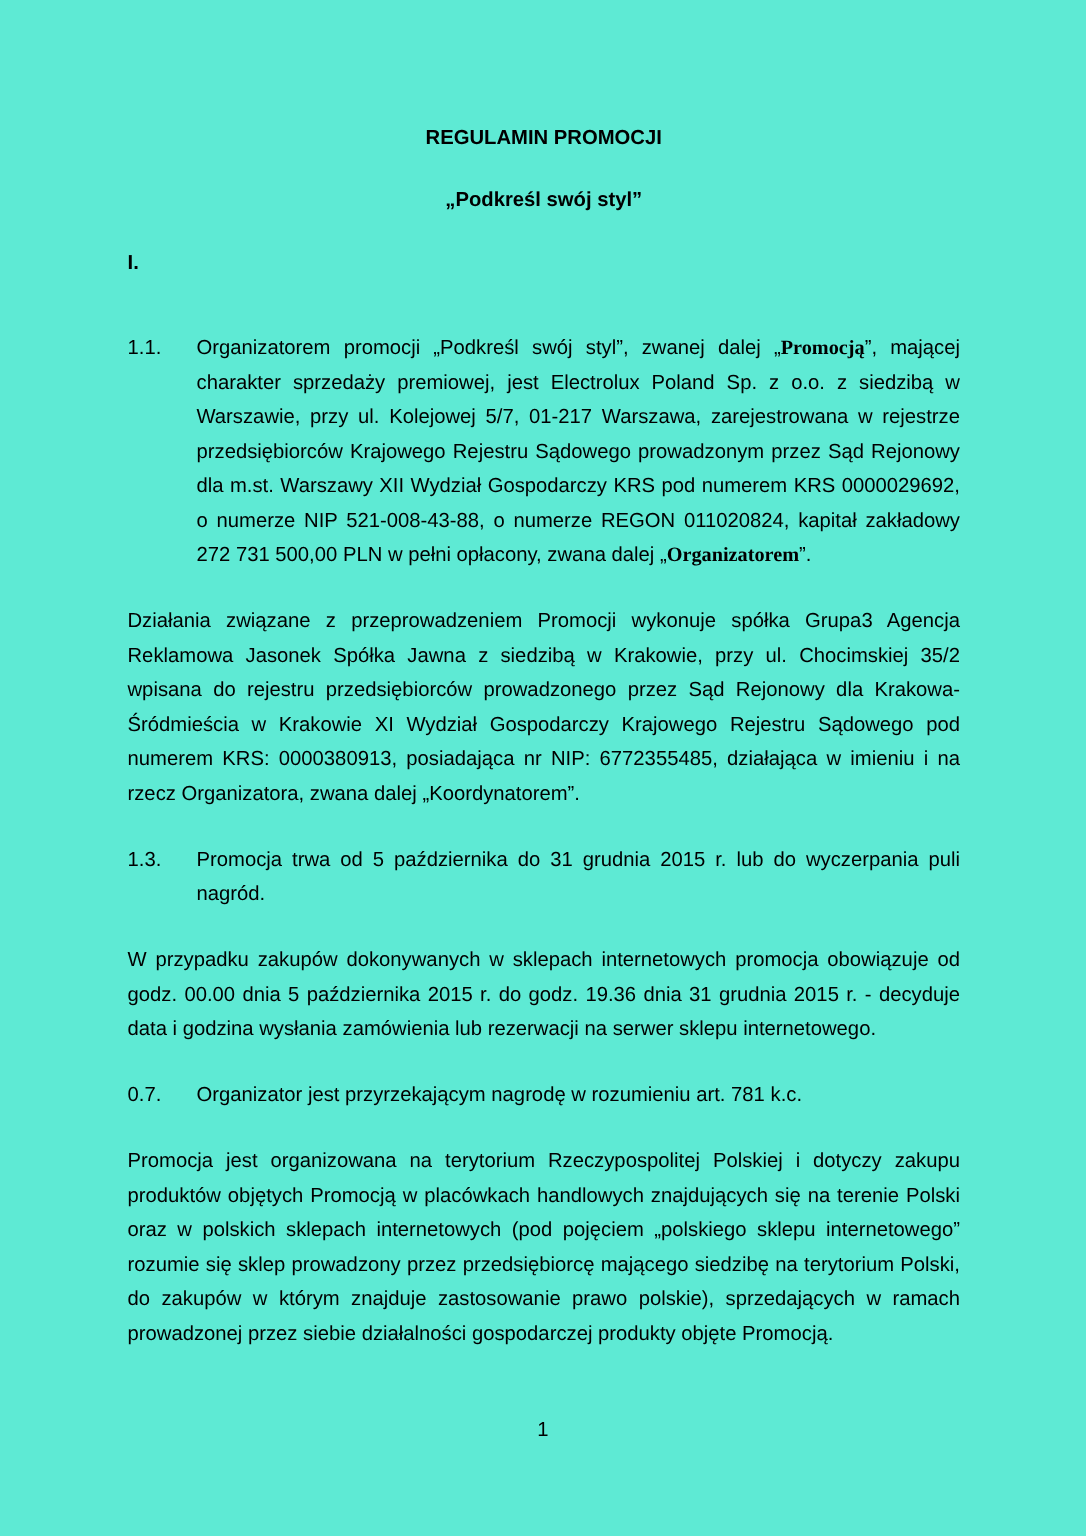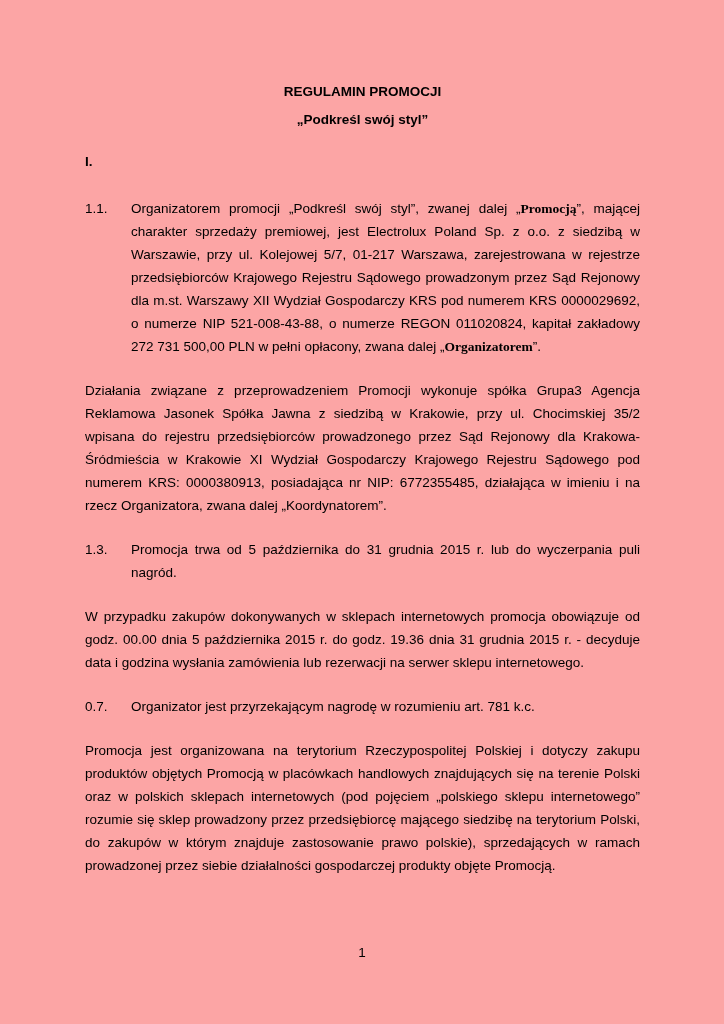--- a/index.html
+++ b/index.html
@@ -4,51 +4,51 @@
 <style>
   * { box-sizing: border-box; }
   html, body {
     margin: 0;
     padding: 0;
     background: #ffffff;
   }
   .page {
     width: 724px;
     height: 1024px;
-    background: #fca5a5;
+    background: #5eead4;
     color: #000000;
     font-family: "Liberation Sans", "DejaVu Sans", sans-serif;
     font-size: 13.5px;
     line-height: 23px;
     padding: 80px 84px 0 85px;
     position: relative;
     overflow: hidden;
   }
   .doc-title,
   .doc-subtitle {
     margin: 0;
     text-align: center;
     font-weight: bold;
     font-size: 13.5px;
     line-height: 23px;
   }
   .doc-subtitle {
-    margin-top: 5px;
+    margin-top: 18px;
   }
   .section-heading {
     display: flex;
     font-weight: bold;
     margin-top: 19px;
   }
   .num-col {
     width: 46px;
     flex: none;
   }
   .clause-list {
-    margin-top: 24px;
+    margin-top: 34px;
   }
   .clause {
     display: flex;
     margin-bottom: 21px;
   }
   .clause:last-child {
     margin-bottom: 0;
   }
   .clause-num {
     width: 46px;

